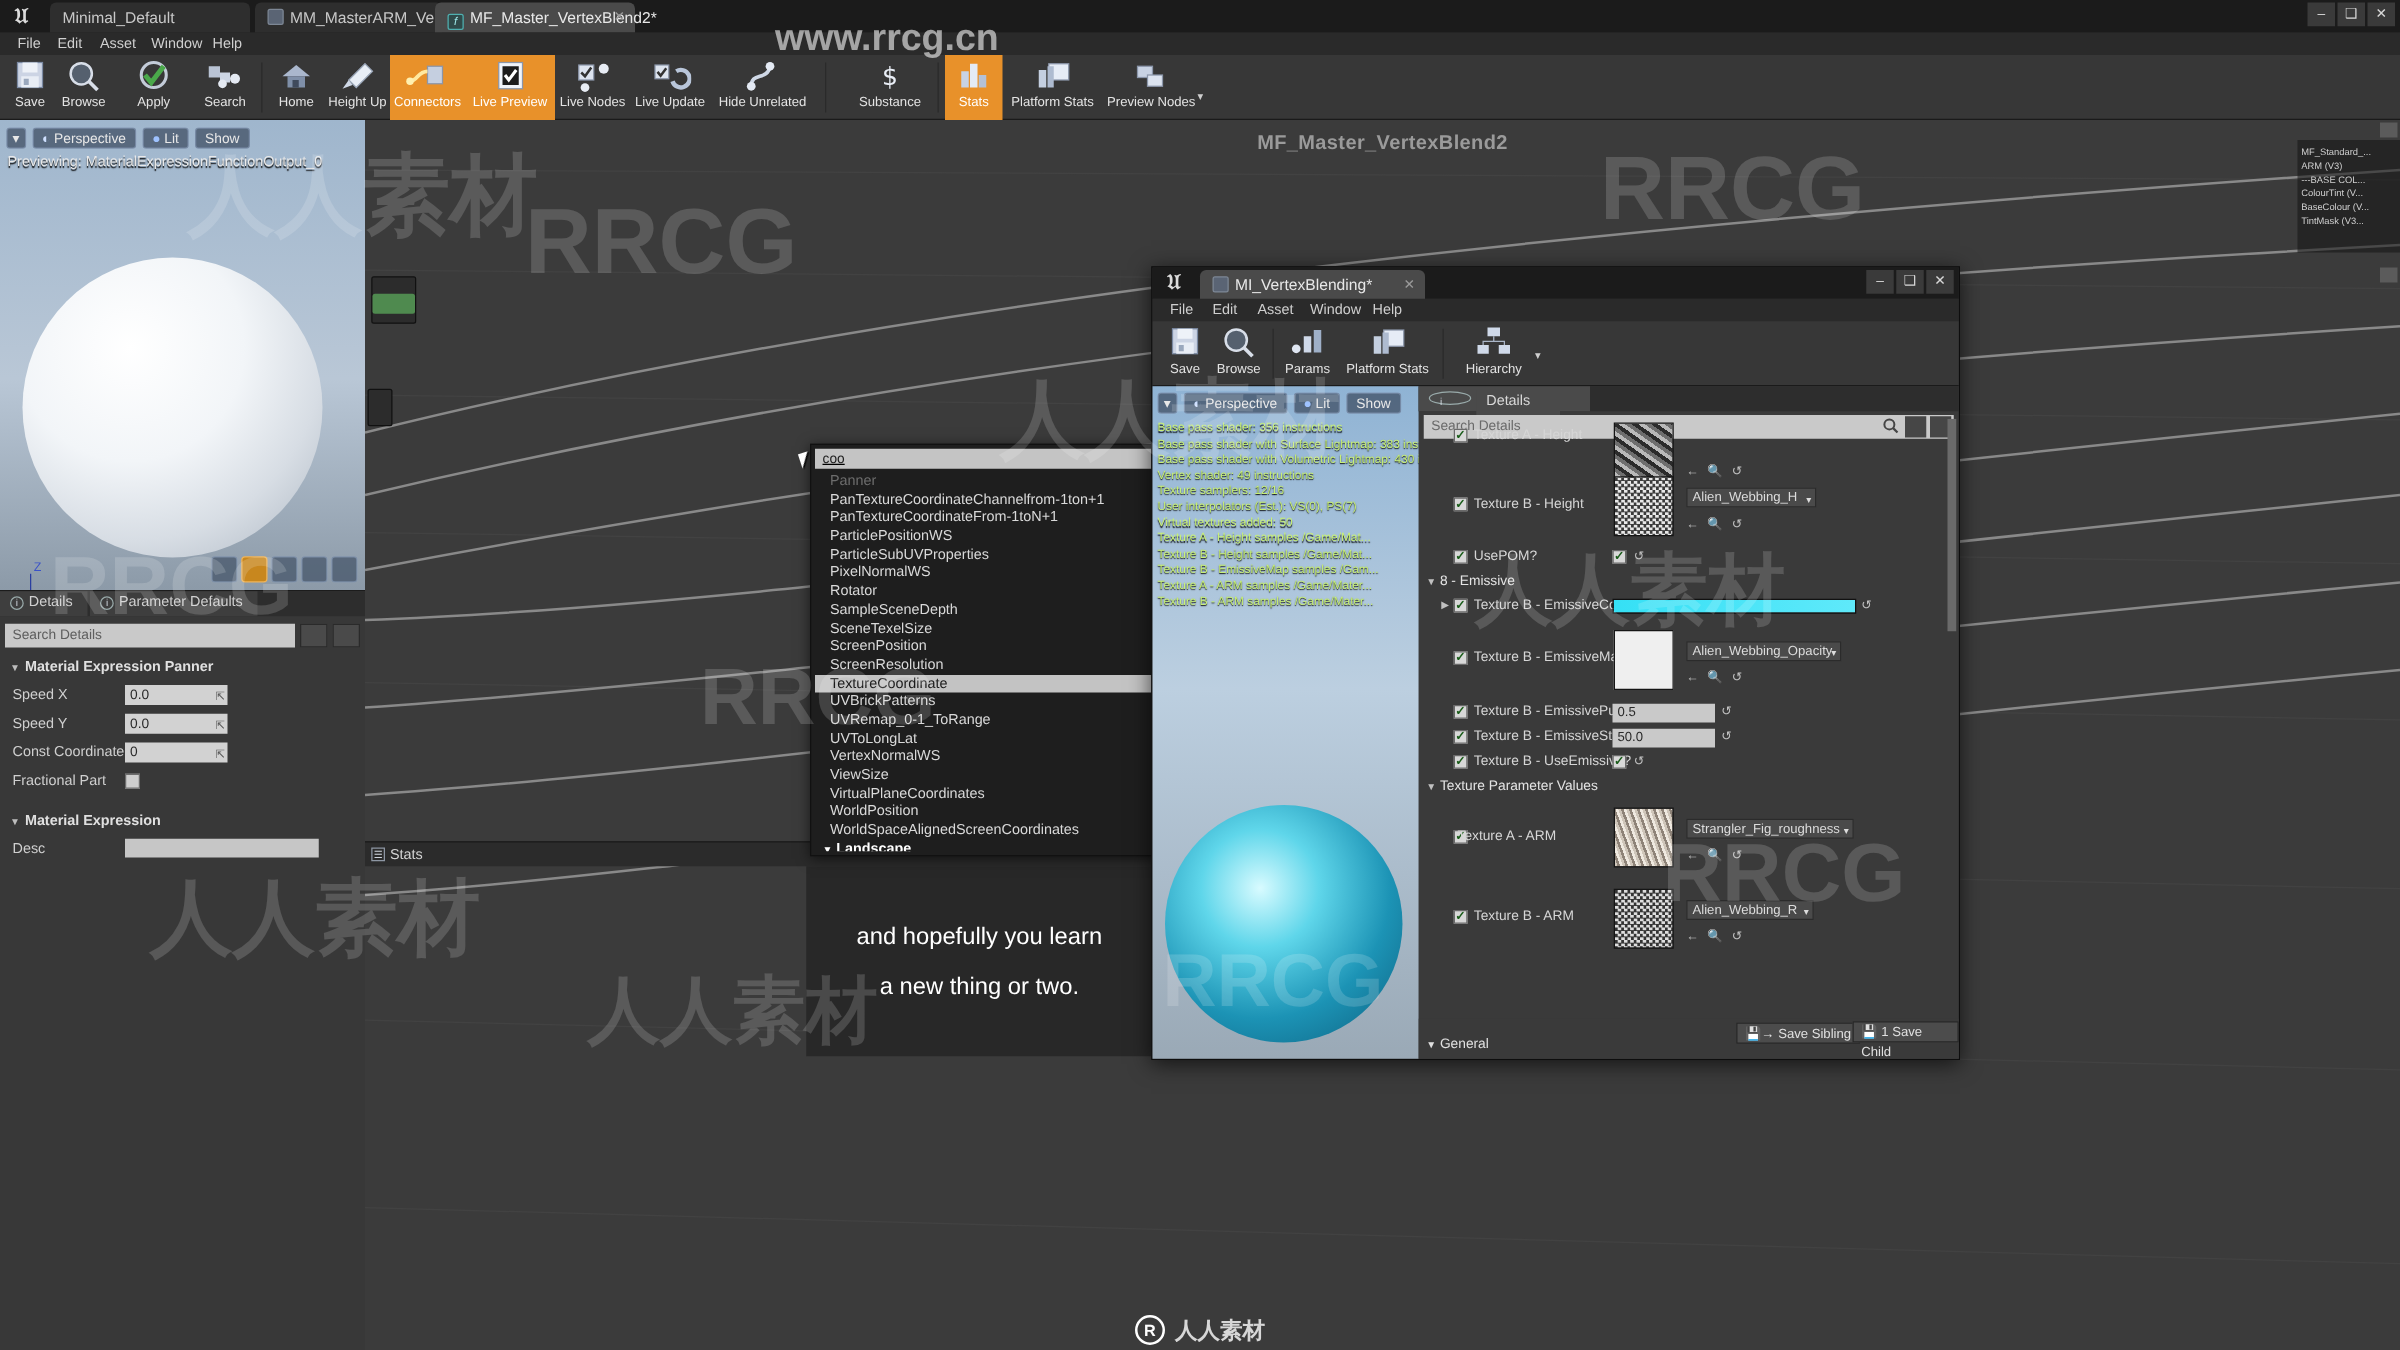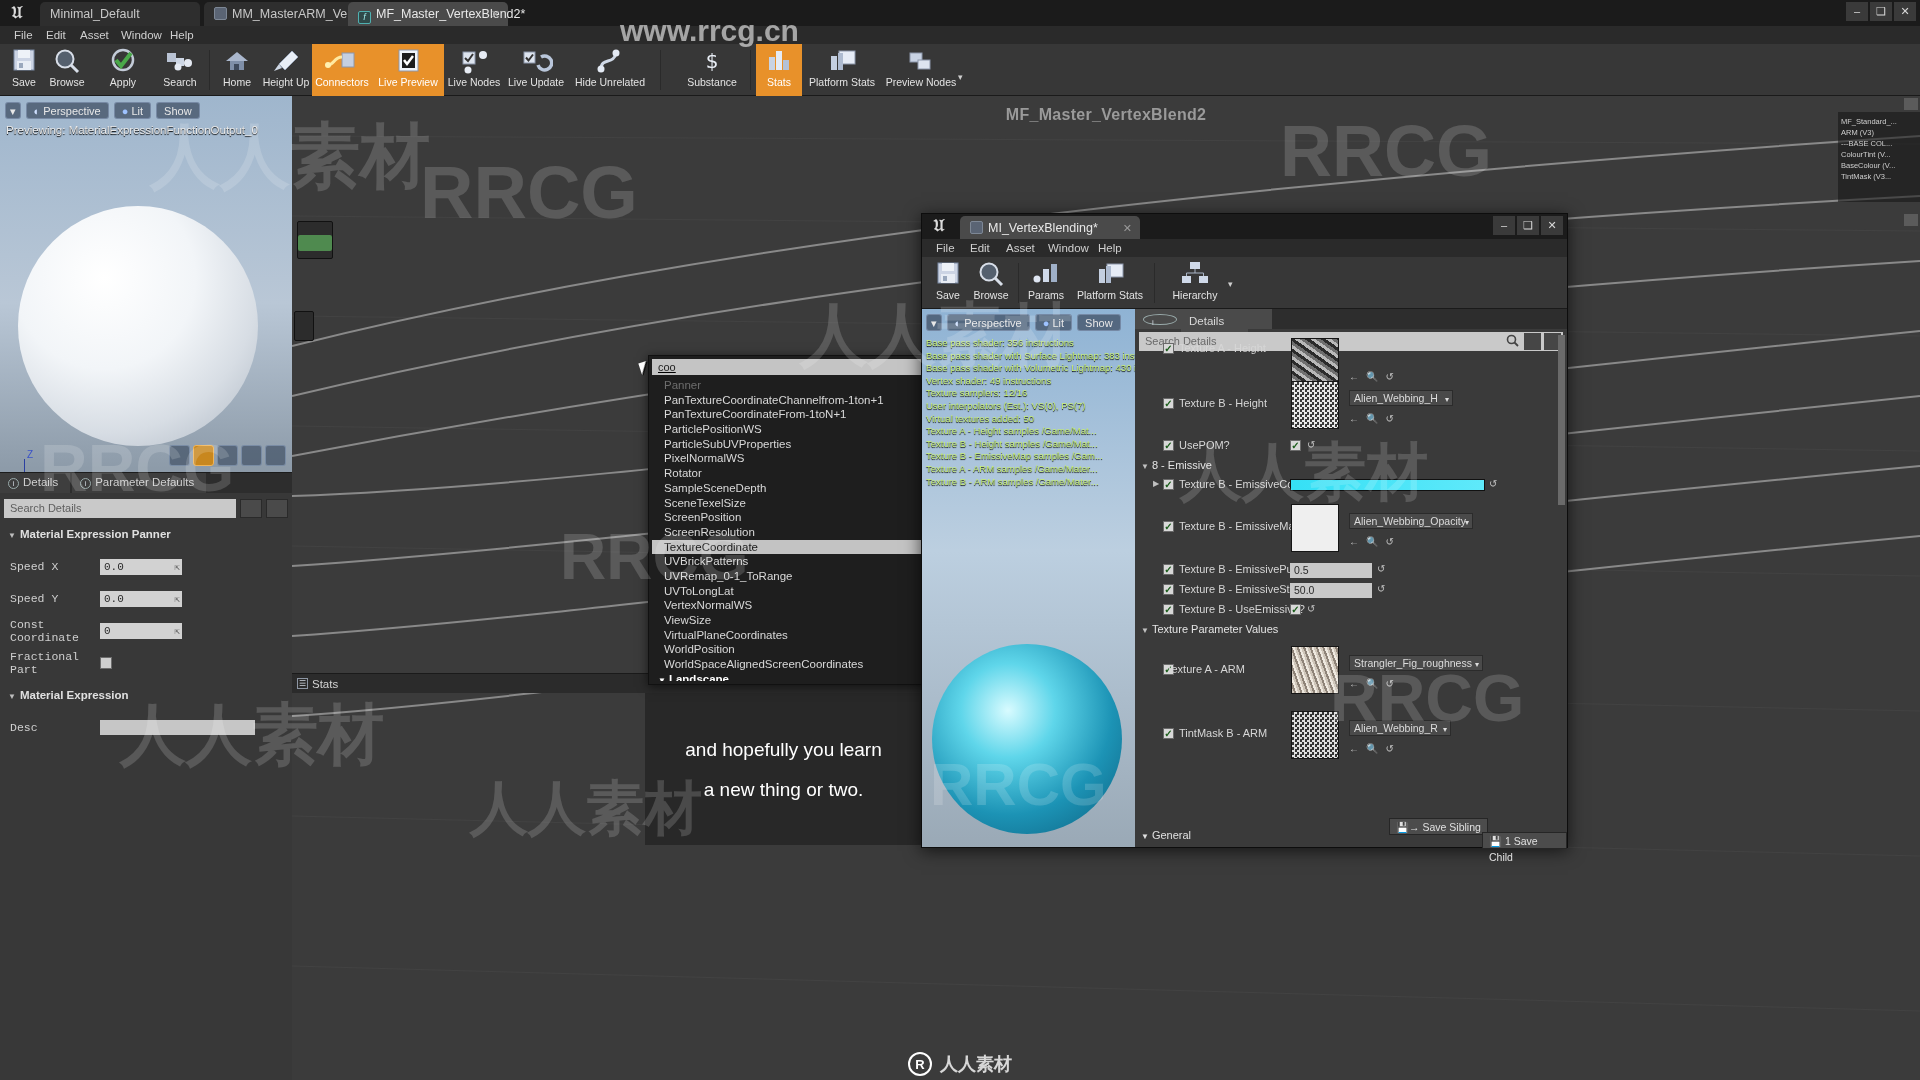--- a/index.html
+++ b/index.html
@@ -83,21 +83,21 @@
       background:#3e3e3e; margin-right:2px; white-space:nowrap;}
   .dtab .i { display:inline-block; width:11px; height:11px; border-radius:50%;
       border:1px solid #9aa; font-size:8px; text-align:center; line-height:9px;
       margin-right:4px; color:#cfd6de;}
   .searchrow { height:22px; margin:4px; display:flex; align-items:center; gap:4px;}
   .searchbox { flex:1; height:19px; background:#c9c9c9; color:#5e5e5e;
       font-size:11px; line-height:19px; padding:0 6px; position:relative;}
   .sqbtn { width:22px; height:19px; background:#4a4a4a; border:1px solid #2a2a2a; }
   .cat { font-size:11.5px; color:#e0e0e0; font-weight:bold; padding:5px 0 4px 8px;}
   .cat .tri { display:inline-block; margin-right:4px; font-size:8px; color:#bdbdbd;}
-  .prow { display:flex; align-items:center; height:19px; margin:13px 0 4px 0;font-family:Liberation Mono, monospace; }
+  .prow { display:flex; align-items:center; height:19px; margin:2px 0 4px 0; }
   .plabel { width:100px; padding-left:10px; font-size:11.5px; color:#cfcfcf;}
   .pfield { width:82px; height:16px; background:#d2d2d2; color:#2a2a2a;
       font-size:11px; line-height:16px; padding:0 4px; position:relative;}
   .pfield .rst { position:absolute; right:2px; top:1px; font-size:9px; color:#555;}
   .pcheck { width:12px; height:12px; background:#cfcfcf; border:1px solid #6d6d6d;}
   .pdesc { width:155px; height:15px; background:#c6c6c6; }
 
   
   .popup { position:absolute; left:648px; top:355px; width:335px; height:330px;
       background:#1e1e1e; border:1px solid #111; box-shadow:0 2px 10px rgba(0,0,0,.6);}
@@ -715,32 +715,32 @@
 
         <div class="cgroup" style="left:6px;top:288px"><span class="tri">▼</span><span>Texture Parameter Values</span></div>
 
         <div class="cchk" style="left:28px;top:329px">✓</div>
         <div class="clab" style="left:31px;top:328px">Texture A - ARM</div>
         <div class="cthumb" style="left:156px;top:311px;background:repeating-linear-gradient(70deg,#cfc6ba 0 2px,#8e8378 2px 4px,#efe9e0 4px 6px)"></div>
         <div class="cdropdown" style="left:214px;top:320px;width:134px"><span>Strangler_Fig_roughness</span><span class="ar">▾</span></div>
         <div class="cbtns" style="left:214px;top:343px"><span>←</span><span>🔍</span><span>↺</span></div>
 
         <div class="cchk" style="left:28px;top:393px">✓</div>
-        <div class="clab" style="left:44px;top:392px">TintMask B - ARM</div>
+        <div class="clab" style="left:44px;top:392px">Texture B - ARM</div>
         <div class="cthumb" style="left:156px;top:376px;background:repeating-conic-gradient(#dedede 0 25%,#343434 0 50%);background-size:5px 5px"></div>
         <div class="cdropdown" style="left:214px;top:385px;width:102px"><span>Alien_Webbing_R</span><span class="ar">▾</span></div>
         <div class="cbtns" style="left:214px;top:408px"><span>←</span><span>🔍</span><span>↺</span></div>
 
         <div style="position:absolute;right:2px;top:0;width:7px;height:170px;background:#6a6a6a"></div>
       </div>
 
       <div class="cfoot">
         <div class="cfbtn" style="left:254px;top:3px">
           <span>💾→</span> <span>Save Sibling</span></div>
-        <div class="cfbtn" style="left:347px;top:17px">
+        <div class="cfbtn" style="left:347px;top:2px">
           <span>💾</span> <span>1</span> <span>Save Child</span></div>
         <div class="cgeneral"><span class="tri" style="font-size:8px;margin-right:3px">▼</span><span>General</span></div>
       </div>
     </div>
   </div>
 
   <div class="wm" style="left:620px;top:14px;font-size:30px;color:rgba(255,255,255,.58)">www.rrcg.cn</div>
   <div class="wm cn" style="left:150px;top:110px;font-size:70px">人人素材</div>
   <div class="wm" style="left:420px;top:150px;font-size:74px">RRCG</div>
   <div class="wm cn" style="left:800px;top:290px;font-size:68px">人人素材</div>

